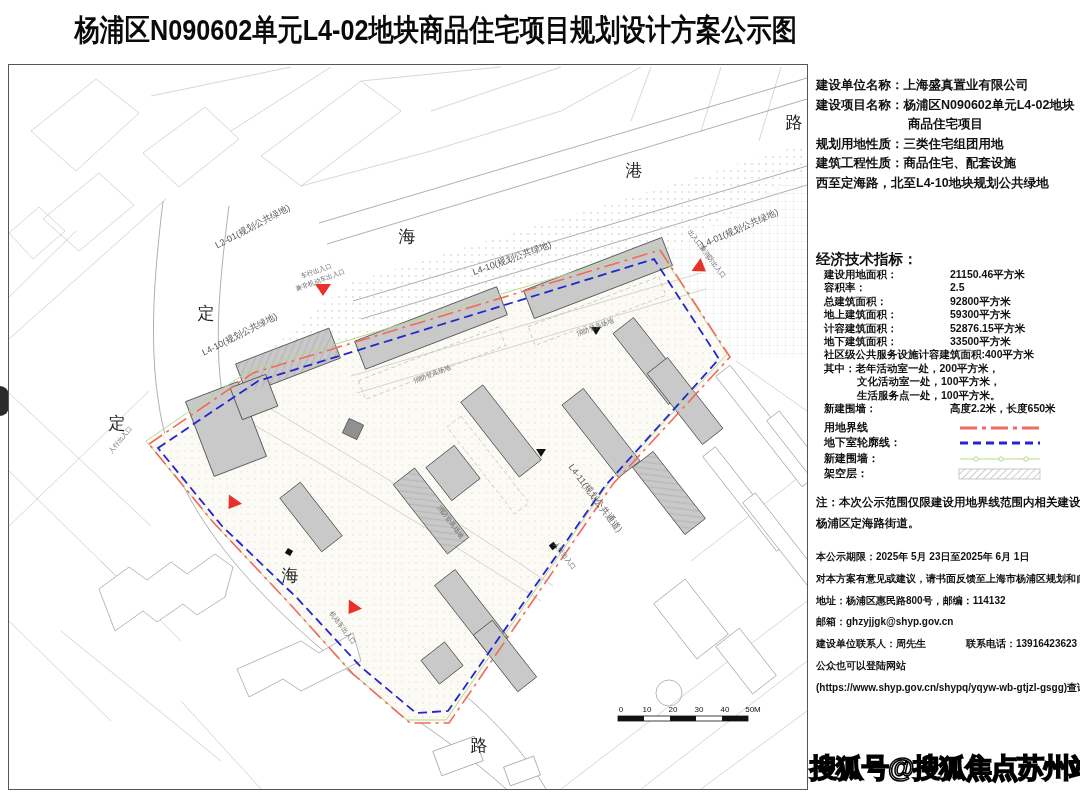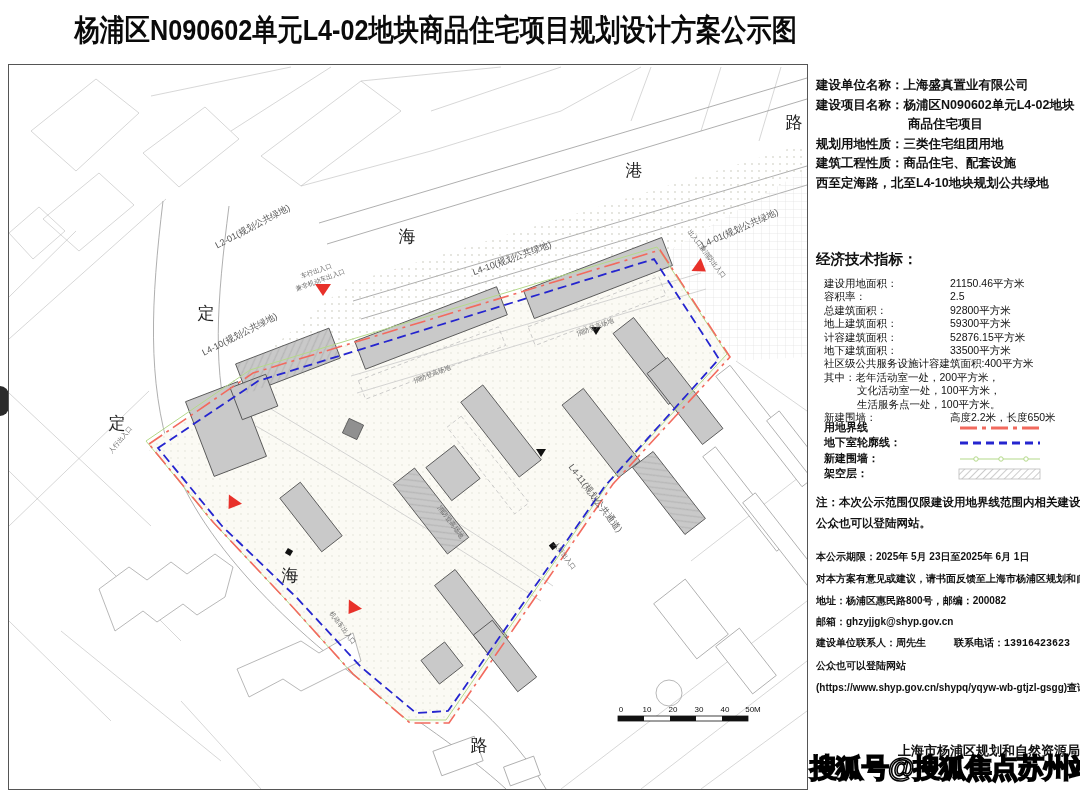--- a/index.html
+++ b/index.html
@@ -18,31 +18,31 @@
   }
   .left-tab{
     position:absolute;left:0;top:386px;width:9px;height:30px;background:#2b2b2b;
     border-radius:0 15px 15px 0;
   }
   .panel{position:absolute;left:816px;top:64px;width:264px;height:724px;}
   .info{position:absolute;left:0;top:12px;width:264px;font-size:12.5px;font-weight:700;line-height:19.5px;}
   .info .ln{white-space:nowrap;}
   .info .indent{padding-left:92px;}
   .econ-head{position:absolute;left:0;top:186px;font-size:14.5px;font-weight:700;}
-  .econ{position:absolute;left:8px;top:213px;width:256px;font-size:10.5px;font-weight:400;line-height:13.4px;}
+  .econ{position:absolute;left:8px;top:204px;width:256px;font-size:10.5px;font-weight:700;line-height:13.4px;}
   .econ .row{display:flex;}
   .econ .row .lb{width:126px;}
   .legend{position:absolute;left:8px;top:356px;width:264px;font-size:11px;font-weight:700;}
   .legend .lrow{position:relative;height:15.4px;line-height:15.4px;}
   .legend .sample{position:absolute;left:134px;top:2px;}
   .note{position:absolute;left:0;top:428px;width:264px;font-size:11.5px;font-weight:700;line-height:21px;overflow:hidden;}
   .note .ln{white-space:nowrap;}
   .notice{position:absolute;left:0;top:482px;width:264px;font-size:10px;font-weight:700;line-height:21.8px;overflow:hidden;}
   .notice .ln{white-space:nowrap;}
-  .contact-row{display:flex;gap:28px;white-space:nowrap;font-family:Liberation Mono, monospace;}
+  .contact-row{display:flex;gap:40px;white-space:nowrap;}
   .signature{position:absolute;left:0;top:678px;width:264px;text-align:right;font-size:13px;font-weight:700;white-space:nowrap;}
   .watermark{
     position:absolute;left:810px;top:750px;width:270px;font-size:27px;font-weight:900;
     white-space:nowrap;color:#fff;-webkit-text-stroke:1.6px #000;letter-spacing:-1px;z-index:5;
   }
   svg text{font-family:"Liberation Sans",sans-serif;}
   svg text.road{font-family:"DejaVu Serif",serif;}
 </style>
 </head>
 <body>
@@ -313,32 +313,31 @@
               </pattern>
             </defs>
           <rect x="1" y="1" width="81" height="10" fill="url(#lh)" stroke="#bbb" stroke-width="0.8"></rect>
         </svg>
       </span>
     </div>
   </div>
 
   <div class="note">
     <div class="ln">注：本次公示范围仅限建设用地界线范围内相关建设内容，用地界线</div>
-    <div class="ln">公众也可以登陆网站。</div>
+    <div class="ln">杨浦区定海路街道。</div>
   </div>
 
   <div class="notice">
     <div class="ln">本公示期限：2025年 5月 23日至2025年 6月 1日</div>
     <div class="ln">对本方案有意见或建议，请书面反馈至上海市杨浦区规划和自然资源局</div>
-    <div class="ln">地址：杨浦区惠民路800号，邮编：200082</div>
+    <div class="ln">地址：杨浦区惠民路800号，邮编：114132</div>
     <div class="ln">邮箱：ghzyjjgk@shyp.gov.cn</div>
     <div class="contact-row">
       <span>建设单位联系人：周先生</span>
       <span>联系电话：13916423623</span>
     </div>
     <div class="ln">公众也可以登陆网站</div>
     <div class="ln">(https://www.shyp.gov.cn/shypq/yqyw-wb-gtjzl-gsgg)查询</div>
   </div>
 
-  <div class="signature">上海市杨浦区规划和自然资源局</div>
 </div>
 
 <div class="watermark">搜狐号@搜狐焦点苏州站</div>
 
 </body></html>

